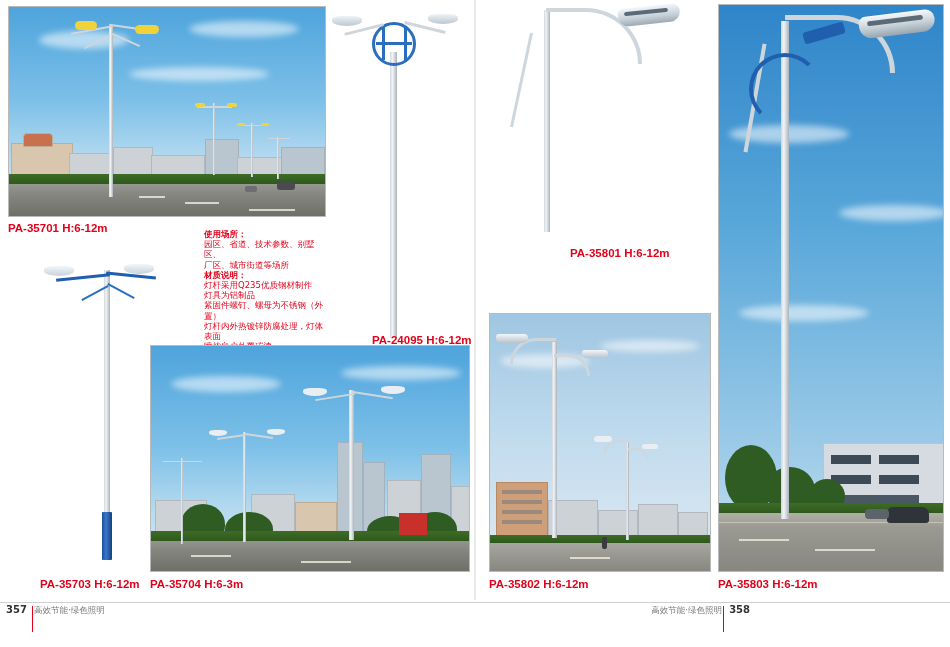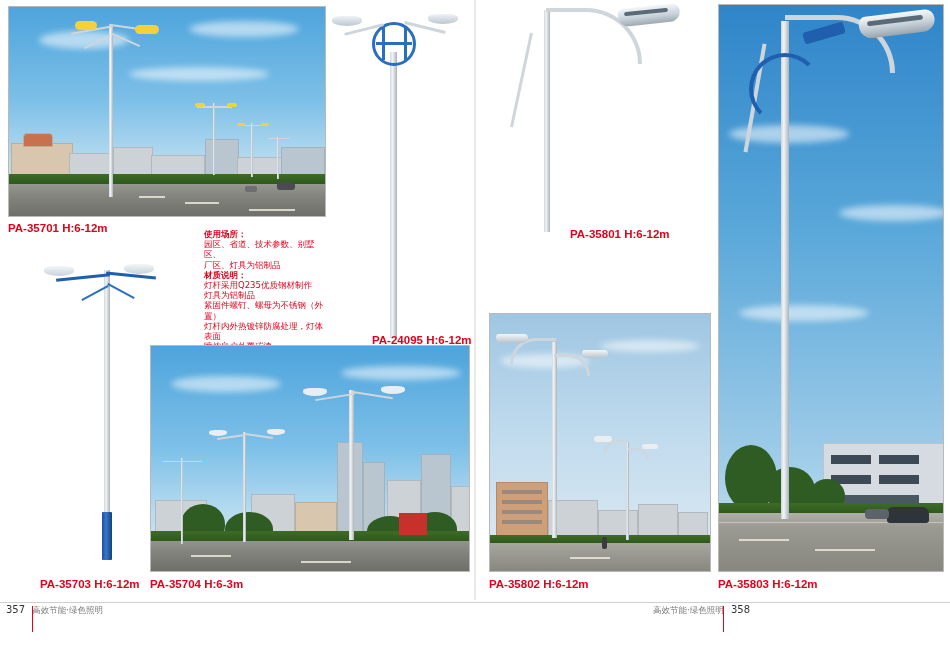--- a/index.html
+++ b/index.html
@@ -91,21 +91,21 @@
   .specs .hd { font-weight:bold; }
 
   
   .footer-rule {
     position:absolute; left:0; top:602px; width:950px; height:1px; background:#cfcfcf;
   }
   .folio {
     position:absolute; top:604px; font-size:10px; color:#444;
     font-family:"DejaVu Sans", sans-serif;
   }
-  .folio .num { font-weight:normal; color:#333; }
+  .folio .num { font-weight:bold; color:#333; }
   .folio-left { left:6px; }
   .folio-right { right:6px; text-align:left; }
   .folio-txt { color:#7a7a7a; font-size:8.5px; }
   .tick {
     position:absolute; width:1px; height:26px; background:#e2001a; top:606px;
   }
 
   
   .gutter {
     position:absolute; top:0; left:474px; width:2px; height:600px;
@@ -194,21 +194,21 @@
     <div class="arm" style="left:14px; top:24px; width:40px; height:3px; transform:rotate(-14deg); background:#cfd6db;"></div>
     <div class="arm" style="left:74px; top:22px; width:42px; height:3px; transform:rotate(14deg); background:#cfd6db;"></div>
     <div class="lampshade" style="left:2px; top:12px; width:30px; height:10px; background:linear-gradient(180deg,#eef3f7,#bcc7cf);"></div>
     <div class="lampshade" style="left:98px; top:10px; width:30px; height:10px; background:linear-gradient(180deg,#eef3f7,#bcc7cf);"></div>
   </div>
   <div class="caption" style="left:372px; top:334px;">PA-24095 H:6-12m</div>
 
   <div class="specs" style="left:204px; top:229px;">
     <div class="hd">使用场所：</div>
     <div>园区、省道、技术参数、别墅区、</div>
-    <div>厂区、灯具为铝制品</div>
+    <div>厂区、城市街道等场所</div>
     <div class="hd">材质说明：</div>
     <div>灯杆采用Q235优质钢材制作</div>
     <div>灯具为铝制品</div>
     <div>紧固件螺钉、螺母为不锈钢（外置）</div>
     <div>灯杆内外热镀锌防腐处理，灯体表面</div>
     <div>喷侬良户外覆碳漆</div>
     <div class="hd">技术参数：</div>
     <div>光源采用150W、250W、400W高压</div>
     <div>钠灯或LED光源</div>
     <div>灯具防护等级：IP55</div>
@@ -264,21 +264,21 @@
     <div style="position:absolute; left:46px; top:6px; width:96px; height:56px;
                 border-top:4px solid #cfd6db; border-right:4px solid #cfd6db;
                 border-radius:0 90px 0 0;"></div>
     <div style="position:absolute; left:20px; top:30px; width:3px; height:96px; background:#cfd6db; transform:rotate(12deg);"></div>
 
     <div style="position:absolute; left:118px; top:4px; width:62px; height:18px;
                 background:linear-gradient(180deg,#f4f7fa 0%,#c6d0d8 60%,#9ea9b1 100%);
                 border-radius:10px 14px 18px 18px; transform:rotate(-6deg);"></div>
     <div style="position:absolute; left:124px; top:8px; width:44px; height:4px; background:#5a6a76; border-radius:3px; transform:rotate(-6deg);"></div>
   </div>
-  <div class="caption" style="left:570px; top:228px;">PA-35801 H:6-12m</div>
+  <div class="caption" style="left:570px; top:247px;">PA-35801 H:6-12m</div>
 
   <div class="photo" style="left:489px; top:313px; width:222px; height:259px;">
     <div class="sky sky-pale"></div>
     <div class="cloud" style="left:10px; top:40px; width:90px; height:14px;"></div>
     <div class="cloud" style="left:110px; top:26px; width:100px; height:12px;"></div>
 
     <div class="bldg warm" style="left:6px; top:168px; width:52px; height:62px; background:#cf9f7a; border-color:#b78a66;"></div>
     <div class="bldg" style="left:58px; top:186px; width:50px; height:44px;"></div>
     <div class="bldg" style="left:108px; top:196px; width:40px; height:34px;"></div>
     <div class="bldg" style="left:148px; top:190px; width:40px; height:40px;"></div>

